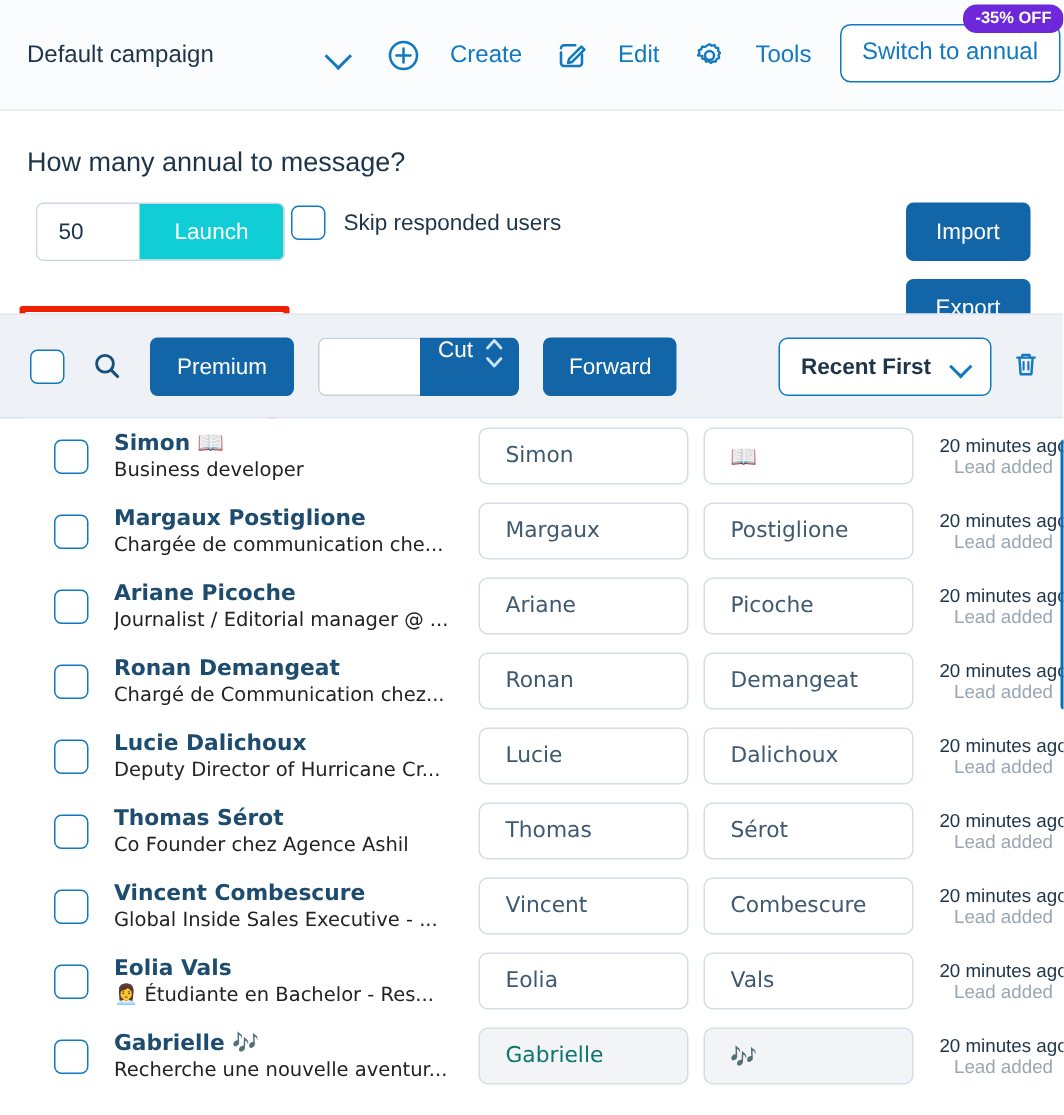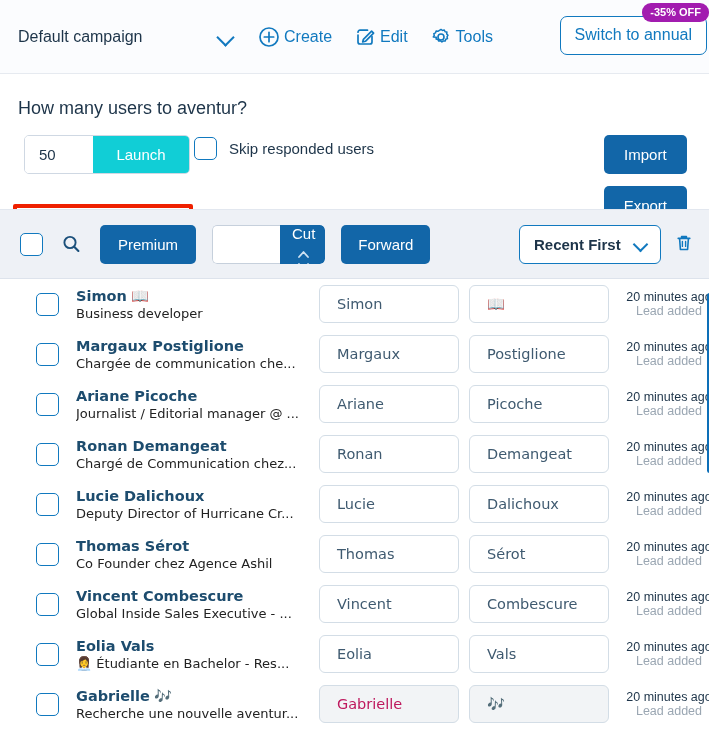--- a/index.html
+++ b/index.html
@@ -28,38 +28,38 @@
   .chev {
     width: 20px; height: 20px; display: inline-block; position: relative;
   }
   .chev::before {
     content: ""; position: absolute; left: 3px; top: 4px;
     width: 11px; height: 11px;
     border-right: 2.4px solid #1179bf; border-bottom: 2.4px solid #1179bf;
     transform: rotate(45deg);
   }
   .tb-action {
-    display: flex; align-items: center; gap: 4px;
+    display: flex; align-items: center; gap: 20px;
     color: #1179bf; font-size: 16px; margin-left: 22px;
     cursor: pointer;
   }
   .tb-action .lbl { color: #1179bf; }
   .ico { width: 22px; height: 22px; display: block; flex: 0 0 auto; }
   .ico svg { display: block; width: 22px; height: 22px; }
 
   .switch-wrap { position: absolute; right: 2px; top: 16px; }
   .switch-btn {
     border: 1.6px solid #1179bf; border-radius: 7px;
     background: #ffffff; color: #1179bf;
     font-size: 16px; padding: 9px 14px 10px 14px;
     white-space: nowrap; cursor: pointer;
   }
   .off-badge {
     position: absolute; right: -2px; top: -13px;
-    background: #a21caf; color: #ffffff;
+    background: #6d28d9; color: #ffffff;
     font-size: 11px; font-weight: bold;
     border-radius: 9px; padding: 3px 8px 4px 8px;
     white-space: nowrap;
   }
 
   
   .msg-section {
     position: absolute; left: 0; top: 74px; width: 709px; height: 135px;
     background: #ffffff;
   }
@@ -130,22 +130,22 @@
   }
   .cut-input {
     width: 68px; border: 1px solid #c6d0dc; border-right: none;
     border-radius: 5px 0 0 5px; background: #ffffff; outline: none;
     font-family: "Liberation Sans", sans-serif; font-size: 15px;
     color: #1d3449; padding-left: 10px;
   }
   .cut-btn {
     background: #1266a8; color: #ffffff; border: none;
     border-radius: 0 5px 5px 0; padding: 0 10px 0 12px;
-    display: flex; align-items: center; gap: 8px;
-    font-family: "Liberation Sans", sans-serif; font-size: 15px; cursor: pointer; flex-direction: column;
+    display: flex; gap: 8px;
+    font-family: "Liberation Sans", sans-serif; font-size: 15px; cursor: pointer;
   }
   .spinner { display: flex; flex-direction: column; gap: 3px; }
   .forward-btn {
     margin-left: 16px; background: #1266a8; color: #ffffff; border: none;
     border-radius: 5px; height: 39px; padding: 0 17px;
     font-family: "Liberation Sans", sans-serif; font-size: 15px; cursor: pointer;
   }
   .sort-select {
     position: absolute; right: 48px; top: 15px;
     width: 142px; height: 39px;
@@ -183,21 +183,21 @@
     overflow: hidden; line-height: 17px;
   }
   .pill {
     height: 38px; border: 1px solid #d3dde6; border-radius: 6px;
     background: #ffffff; color: #3f5a70; font-size: 14.5px;
     display: flex; align-items: center; padding-left: 17px;
     overflow: hidden; white-space: nowrap; cursor: text; flex: 0 0 auto;
   }
   .pill-first { width: 140px; margin-left: 1px; }
   .pill-last  { width: 140px; margin-left: 10px; }
-  .row.faded .pill { background: #f2f4f6; color: #be185d; }
+  .row.faded .pill { background: #f2f4f6; color: #0f766e; }
   .time {
     margin-left: 12px; width: 96px; flex: 0 0 auto; text-align: center;
   }
   .t-ago { font-size: 12.5px; color: #1d3449; line-height: 14px; }
   .t-sub { font-size: 12.5px; color: #9aa6b2; line-height: 15px; }
 
   .scroll-track {
     position: absolute; right: 6px; top: 0; width: 7px; height: 464px;
     background: transparent;
   }
@@ -251,21 +251,21 @@
     </div>
 
     <div class="switch-wrap">
       <div class="switch-btn">Switch to annual</div>
       <div class="off-badge">-35% OFF</div>
     </div>
   </div>
 
   <div class="msg-section">
 
-    <div class="msg-title">How many users to aventur?</div>
+    <div class="msg-title">How many annual to message?</div>
 
     <div class="launch-group">
       <input class="launch-count" type="text" value="50" style="">
       <button class="launch-btn">Launch</button>
     </div>
 
     <div class="red-box"></div>
     <div class="cursor-arrow">
       <svg width="52" height="62" viewBox="0 0 52 62">
         <path d="M2 2 L2 34 L10.5 26.5 L17 41 L25 37.5 L18.5 23 L29 22 Z" fill="#ef2000" stroke="#ef2000" stroke-width="1.5" stroke-linejoin="round" transform="translate(8,0)"></path>

